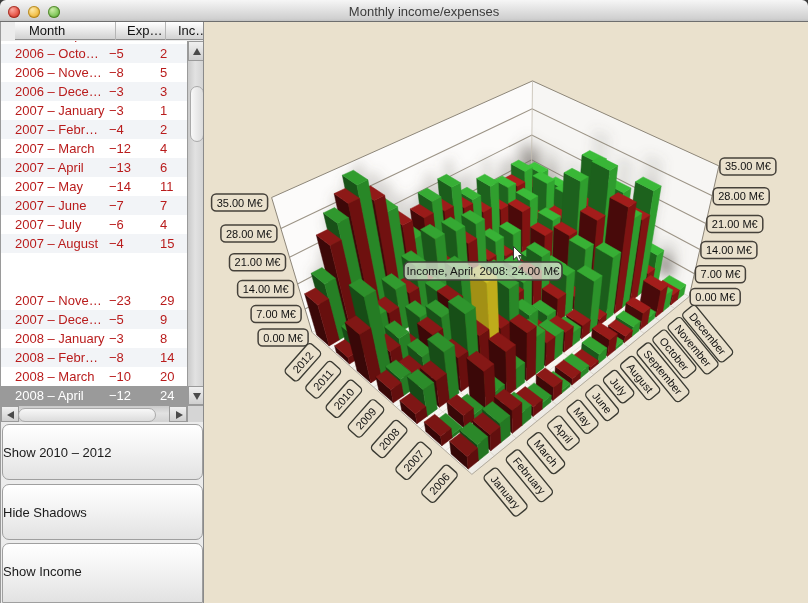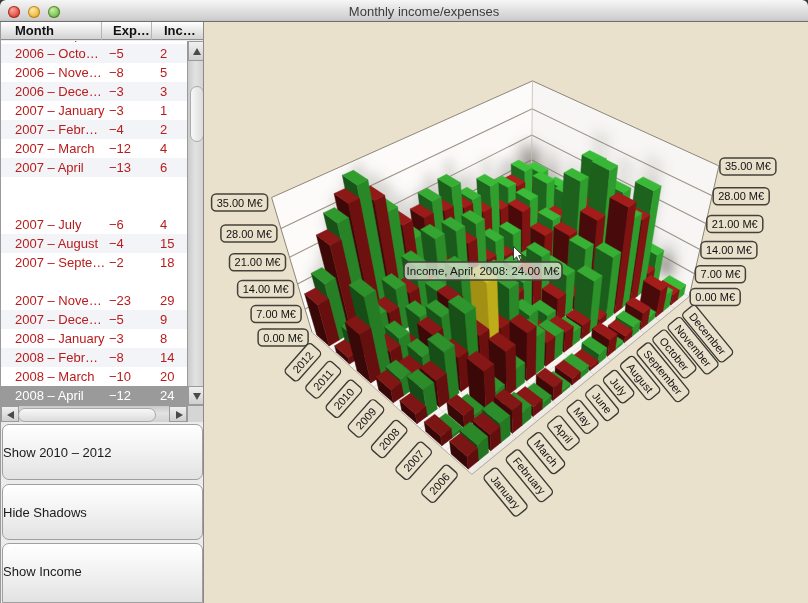--- a/index.html
+++ b/index.html
@@ -6,23 +6,23 @@
 #win { position:absolute; left:0; top:0; width:808px; height:603px; }
 #titlebar { position:absolute; left:0; top:0; width:808px; height:22px;
   background:linear-gradient(#f6f6f6,#cfcfcf 90%,#c2c2c2);
   border-bottom:1px solid #6e6e6e; border-radius:6px 6px 0 0; }
 #title { position:absolute; width:100%; text-align:center; top:4px; font-size:13px; color:#3c3c3c;margin-left:20px; }
 .tl { position:absolute; top:5.5px; width:12px; height:12px; border-radius:50%; }
 #tlr { left:8px;  background:radial-gradient(circle at 35% 30%, #fba9a0, #e8594b 55%, #c93a2d); box-shadow:inset 0 0 1px 1px rgba(140,30,20,.8); }
 #tly { left:28px; background:radial-gradient(circle at 35% 30%, #fde9a8, #f3c24e 55%, #dc9f27); box-shadow:inset 0 0 1px 1px rgba(160,115,15,.8); }
 #tlg { left:48px; background:radial-gradient(circle at 35% 30%, #cdeDa8, #84c95e 55%, #5ba032); box-shadow:inset 0 0 1px 1px rgba(60,110,25,.8); }
 #left { position:absolute; left:0; top:22px; width:203px; height:581px; background:#ececec; border-left:1px solid #9a9a9a; }
-#thead { position:absolute; left:0; top:0; width:203px; height:18px;
+#thead { position:absolute; left:14px; top:0; width:203px; height:18px;
   background:linear-gradient(#ffffff,#d2d2d2); border-bottom:1px solid #8e8e8e;
-  font-size:13px; color:#111;font-weight:bold; }
+  font-size:13px; color:#111; }
 #thead span { position:absolute; top:1px; }
 .hsep { position:absolute; top:0; width:1px; height:18px; background:#b5b5b5; }
 #tbody { position:absolute; left:0; top:19px; width:186px; height:364px; overflow:hidden; background:#fff; }
 .row { position:absolute; left:0; width:186px; height:19px; background:#fff; font-size:13px; color:#b91c1c; }
 .row.odd { background:#f2f4f7; }
 .row.sel { background:#9a9a9a; color:#fff; }
 .row span { position:absolute; top:1.5px; }
 .c1 { left:14px; white-space:nowrap; }
 .c2 { left:108px; }
 .c3 { left:159px; }
@@ -88,34 +88,39 @@
 <div class="row" style="top:98px">
           <span class="c1">2007 – March</span>
           <span class="c2">−12</span>
           <span class="c3">4</span>
         </div>
 <div class="row odd" style="top:117px">
           <span class="c1">2007 – April</span>
           <span class="c2">−13</span>
           <span class="c3">6</span>
         </div>
+<div class="row" style="top:136px">
+          <span class="c1">2007 – May</span>
+          <span class="c2">−14</span>
+          <span class="c3">11</span>
+        </div>
+<div class="row odd" style="top:155px">
+          <span class="c1">2007 – June</span>
+          <span class="c2">−7</span>
+          <span class="c3">7</span>
+        </div>
 <div class="row" style="top:174px">
           <span class="c1">2007 – July</span>
           <span class="c2">−6</span>
           <span class="c3">4</span>
         </div>
 <div class="row odd" style="top:193px">
           <span class="c1">2007 – August</span>
           <span class="c2">−4</span>
           <span class="c3">15</span>
-        </div>
-<div class="row" style="top:212px">
-          <span class="c1">2007 – Septe…</span>
-          <span class="c2">−2</span>
-          <span class="c3">18</span>
         </div>
 <div class="row" style="top:250px">
           <span class="c1">2007 – Nove…</span>
           <span class="c2">−23</span>
           <span class="c3">29</span>
         </div>
 <div class="row odd" style="top:269px">
           <span class="c1">2007 – Dece…</span>
           <span class="c2">−5</span>
           <span class="c3">9</span>

